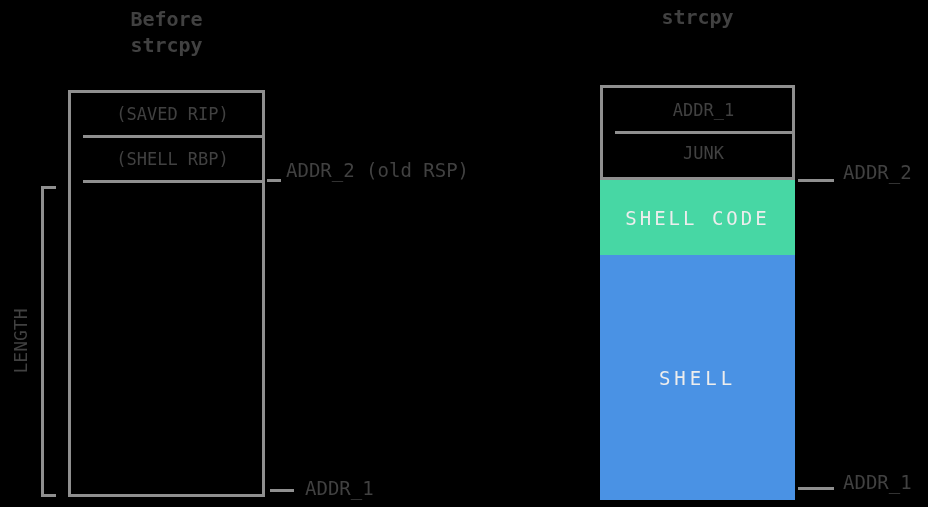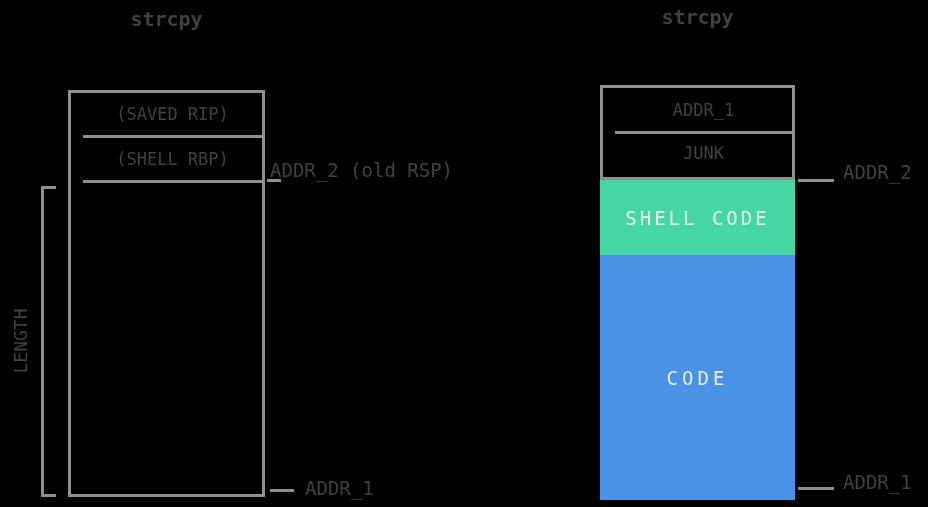--- a/index.html
+++ b/index.html
@@ -84,40 +84,41 @@
     font-size:18px;
     white-space:nowrap;
   }
 </style>
 </head>
 <body>
 
 <div class="canvas">
 
   <div class="title left-title">
+    <div>Before</div>
     <div>strcpy</div>
   </div>
 
   <div class="box left-box">
     <div class="cell divided">
       <span>(SAVED RIP)</span>
     </div>
     <div class="cell divided">
       <span>(SHELL RBP)</span>
     </div>
     <div></div>
   </div>
 
   <div class="bracket-line" style="left:41px;top:186px;height:311px;"></div>
   <div class="tick" style="left:41px;top:186px;width:15px;"></div>
   <div class="tick" style="left:41px;top:494px;width:15px;"></div>
   <div class="length-label">LENGTH</div>
 
   <div class="tick" style="left:267px;top:179px;width:14px;"></div>
-  <div class="side-label" style="left:270px;top:159px;">ADDR_2 (old RSP)</div>
+  <div class="side-label" style="left:286px;top:159px;">ADDR_2 (old RSP)</div>
 
   <div class="tick" style="left:270px;top:489px;width:24px;"></div>
   <div class="side-label" style="left:305px;top:477px;">ADDR_1</div>
 
   <div class="title right-title">
     <div>strcpy</div>
   </div>
 
   <div class="box right-box-top">
     <div class="cell divided">
@@ -126,21 +127,21 @@
     <div class="cell">
       <span>JUNK</span>
     </div>
   </div>
 
   <div class="block shellcode-block">
     <span>SHELL CODE</span>
   </div>
 
   <div class="block nops-block">
-    <span>CODE</span>
+    <span>SHELL</span>
   </div>
 
   <div class="tick" style="left:798px;top:179px;width:36px;"></div>
   <div class="side-label" style="left:843px;top:161px;">ADDR_2</div>
 
   <div class="tick" style="left:798px;top:487px;width:36px;"></div>
   <div class="side-label" style="left:843px;top:471px;">ADDR_1</div>
 
 </div>
 

